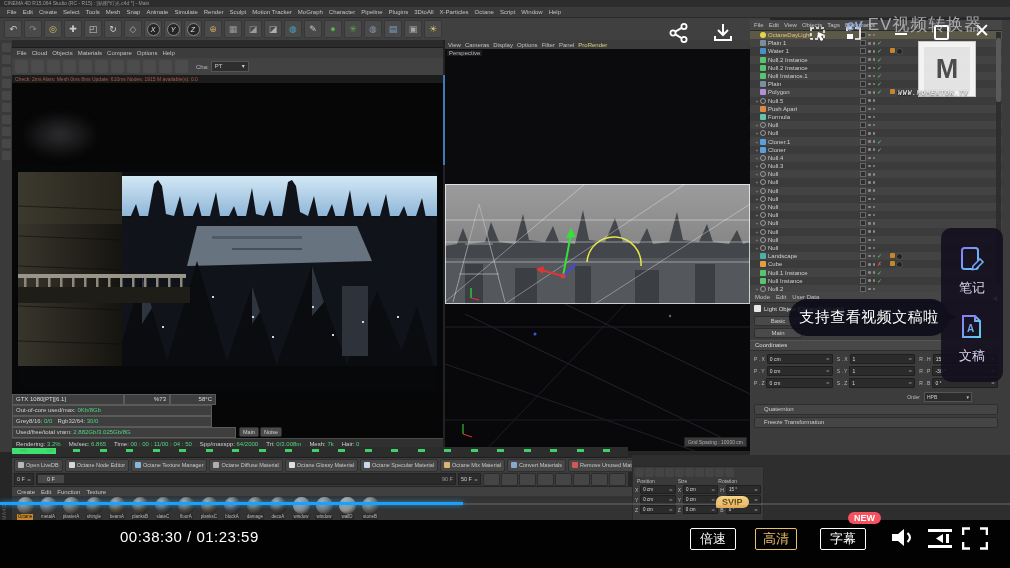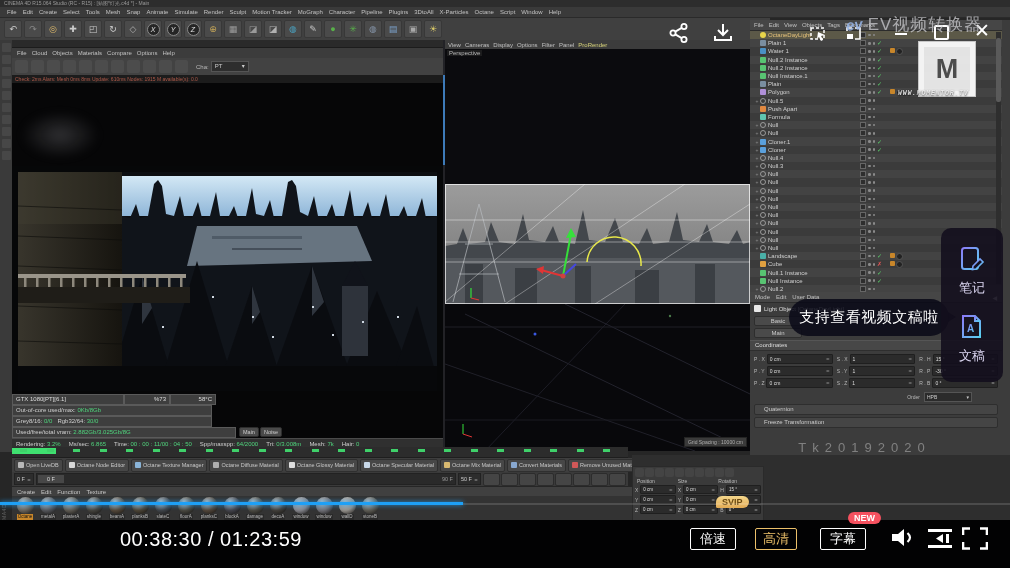--- a/index.html
+++ b/index.html
@@ -222,21 +222,21 @@
     box-shadow:0 0 5px rgba(30,160,246,.9);z-index:76;}
   .ctrl-bar{position:absolute;left:0;top:520px;width:1010px;height:48px;background:#020203;z-index:70;}
   .pause-btn{position:absolute;left:22px;top:527px;display:flex;gap:6px;}
   .pause-btn span{width:5px;height:19px;background:#fff;}
   .skip{position:absolute;display:flex;align-items:center;}
   .tri-l{width:0;height:0;border-top:8px solid transparent;border-bottom:8px solid transparent;border-right:12px solid #fff;}
   .tri-r{width:0;height:0;border-top:8px solid transparent;border-bottom:8px solid transparent;border-left:12px solid #fff;}
   .skip .bar{width:3px;height:16px;background:#fff;}
   .prev-btn{left:58px;top:529px;gap:2px;}
   .next-btn{left:88px;top:529px;gap:2px;}
-  .time{position:absolute;left:120px;top:528px;font-size:20px;color:#fff;letter-spacing:.5px;z-index:71;}
+  .time{position:absolute;left:120px;top:528px;font-size:15px;color:#fff;letter-spacing:.5px;z-index:71;}
   .pbtn{position:absolute;top:528px;height:20px;border:1.5px solid #fff;border-radius:2px;color:#fff;
     font-size:13px;text-align:center;line-height:20px;z-index:71;}
   .spd-btn{left:690px;width:44px;}
   .hd-btn{left:755px;width:40px;border-color:#ecc06a;color:#ecc06a;}
   .sub-btn{left:820px;width:44px;}
   .mini-badge{position:absolute;font-size:9px;font-weight:bold;border-radius:8px 8px 8px 2px;
     padding:1px 6px;z-index:72;}
   .svip{left:716px;top:496px;background:linear-gradient(#f4d78c,#e2ab55);color:#6b4a12;}
   .new{left:848px;top:512px;background:#f5515f;color:#fff;border-radius:8px;}
   .ico-btn{position:absolute;z-index:71;}
@@ -1454,21 +1454,20 @@
         <path d="M17,3 v5 h5" fill="none" stroke="url(#g2)" stroke-width="2"></path>
         <text x="9" y="19" font-size="10" font-weight="bold" fill="url(#g2)" font-family="Liberation Sans,sans-serif">A</text>
       </svg>
       <span class="sp-label">文稿</span>
     </div>
   </div>
 
   <div class="tooltip">支持查看视频文稿啦</div>
 
   <div class="promo">
-    <div class="l2">Tk20192020</div>
   </div>
 
   <div class="progress-track"></div>
   <div class="progress-fill" style="width: 463px;"></div>
 
   <div class="ctrl-bar"></div>
   <div class="pause-btn">
       <span></span>
       <span></span>
     </div>

